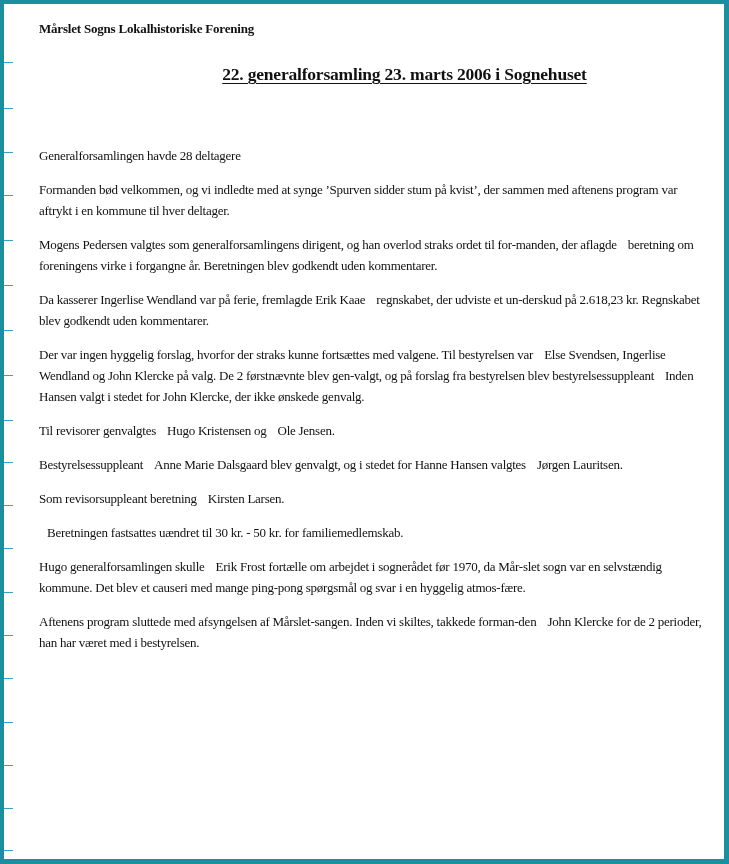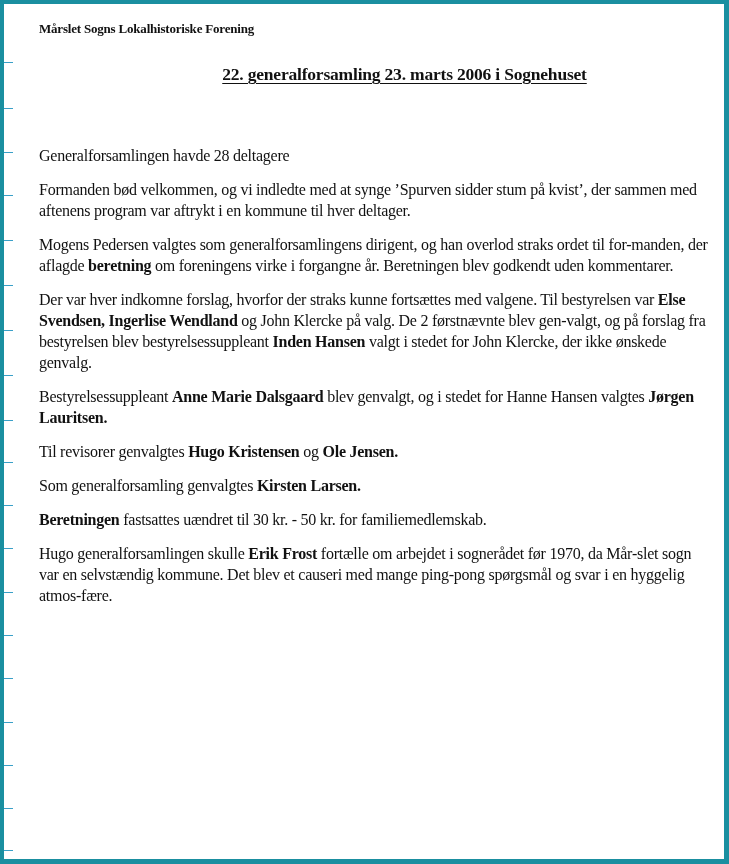--- a/index.html
+++ b/index.html
@@ -16,24 +16,24 @@
   .title {
     position:absolute; left:39px; top:21px; font-size:13px; font-weight:bold; letter-spacing:-0.2px;
   }
   .subtitle {
     position:absolute; left:0; width:729px; top:64px; text-align:center;
     font-size:17.5px; font-weight:bold; text-decoration:underline; text-underline-offset:3px;
     padding-left:80px; box-sizing:border-box; letter-spacing:-0.2px;
   }
   .body {
     position:absolute; left:39px; top:145px; width:670px;
-    font-size:16px; line-height:21px; letter-spacing:-0.25px;
+    font-size:13px; line-height:21px; letter-spacing:-0.25px;
   }
   .body p { margin:0 0 13px 0; }
-  .body b { font-weight:bold; }
+  .body b { font-weight:normal;margin-left:8px; }
 </style>
 </head>
 <body>
 
 <div class="frame"></div>
 <div id="ticks">
     <div class="tick" style="top: 62px;"></div>
     <div class="tick" style="top: 108px;"></div>
     <div class="tick" style="top: 152px;"></div>
     <div class="tick" style="top: 195px;"></div>
@@ -54,19 +54,21 @@
     <div class="tick" style="top: 850px;"></div>
   </div>
 
 <div class="title">Mårslet Sogns Lokalhistoriske Forening</div>
 <div class="subtitle">22. generalforsamling 23. marts 2006 i Sognehuset</div>
 
 <div class="body" id="body">
     <p><span>Generalforsamlingen havde 28 deltagere</span></p>
     <p><span>Formanden bød velkommen, og vi indledte med at synge ’Spurven sidder stum på kvist’, der sammen med aftenens program var aftrykt i en kommune til hver deltager.</span></p>
     <p><span>Mogens Pedersen valgtes som generalforsamlingens dirigent, og han overlod straks ordet til for-manden, der aflagde </span><b>beretning</b><span> om foreningens virke i forgangne år. Beretningen blev godkendt uden kommentarer.</span></p>
-    <p><span>Der var hver indkomne forslag, hvorfor der straks kunne fortsættes med valgene. Til bestyrelsen var </span><b>Else Svendsen, Ingerlise Wendland</b><span> og John Klercke på valg. De 2 førstnævnte blev gen-valgt, og på forslag fra bestyrelsen blev bestyrelsessuppleant </span><b>Inden Hansen</b><span> valgt i stedet for John Klercke, der ikke ønskede genvalg.</span></p>
+    <p><span>Da kasserer Ingerlise Wendland var på ferie, fremlagde Erik Kaae </span><b>regnskabet</b><span>, der udviste et un-derskud på 2.618,23 kr. Regnskabet blev godkendt uden kommentarer.</span></p>
+    <p><span>Der var ingen hyggelig forslag, hvorfor der straks kunne fortsættes med valgene. Til bestyrelsen var </span><b>Else Svendsen, Ingerlise Wendland</b><span> og John Klercke på valg. De 2 førstnævnte blev gen-valgt, og på forslag fra bestyrelsen blev bestyrelsessuppleant </span><b>Inden Hansen</b><span> valgt i stedet for John Klercke, der ikke ønskede genvalg.</span></p>
+    <p><span>Til revisorer genvalgtes </span><b>Hugo Kristensen</b><span> og </span><b>Ole Jensen.</b></p>
     <p><span>Bestyrelsessuppleant </span><b>Anne Marie Dalsgaard</b><span> blev genvalgt, og i stedet for Hanne Hansen valgtes </span><b>Jørgen Lauritsen.</b></p>
-    <p><span>Til revisorer genvalgtes </span><b>Hugo Kristensen</b><span> og </span><b>Ole Jensen.</b></p>
-    <p><span>Som generalforsamling genvalgtes </span><b>Kirsten Larsen.</b></p>
+    <p><span>Som revisorsuppleant beretning </span><b>Kirsten Larsen.</b></p>
     <p><b>Beretningen</b><span> fastsattes uændret til 30 kr. - 50 kr. for familiemedlemskab.</span></p>
     <p><span>Hugo generalforsamlingen skulle </span><b>Erik Frost</b><span> fortælle om arbejdet i sognerådet før 1970, da Mår-slet sogn var en selvstændig kommune. Det blev et causeri med mange ping-pong spørgsmål og svar i en hyggelig atmos-fære.</span></p>
+    <p><span>Aftenens program sluttede med afsyngelsen af Mårslet-sangen. Inden vi skiltes, takkede forman-den </span><b>John Klercke</b><span> for de 2 perioder, han har været med i bestyrelsen.</span></p>
   </div>
 
 </body></html>

